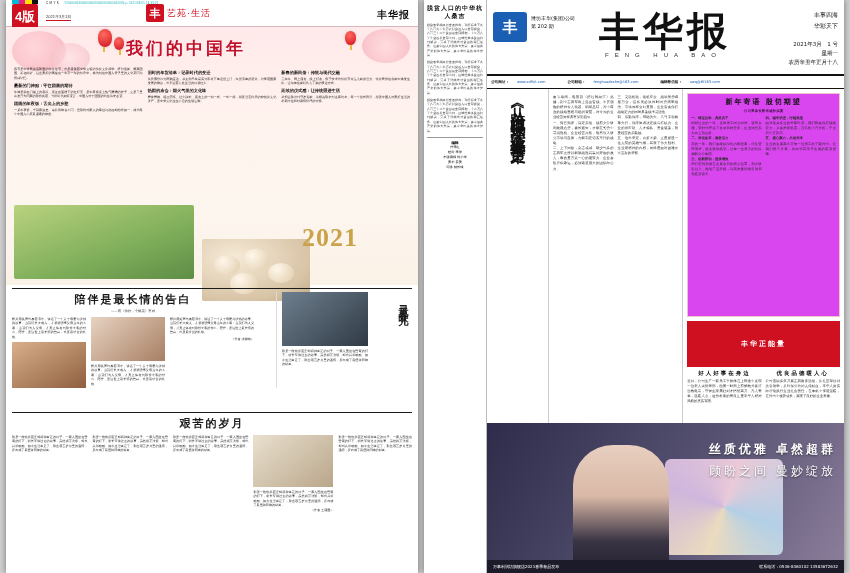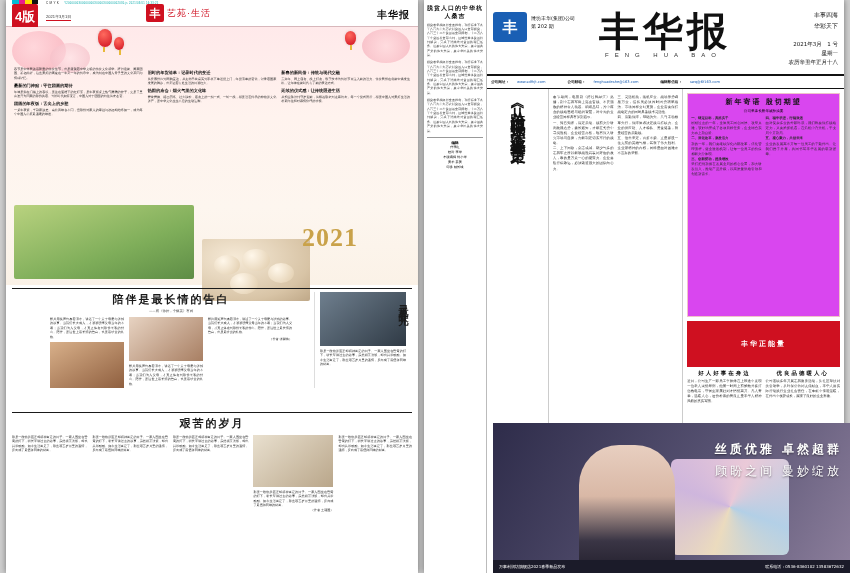--- a/index.html
+++ b/index.html
@@ -72,21 +72,21 @@
   .r-slogan{position:absolute;right:6px;top:10px;font-size:6px;color:#111;line-height:1.8;text-align:right;}
   .r-issue{position:absolute;right:6px;top:40px;font-size:5.5px;color:#111;text-align:right;line-height:1.6;}
   .r-bar{height:12px;border-bottom:1px solid #111;display:flex;align-items:center;font-size:3.6px;color:#111;}
   .r-bar span{padding:0 4px;}
   .r-bar .lbl{color:#111;font-weight:bold;}
   .r-bar .v{color:#1a5fb4;}
 
   .bigv{font-size:15px;font-weight:bold;letter-spacing:3px;color:#111;}
   .pinkbox{background:#d946ef;border:1px solid #f0c3c9;}
   .sec-title{font-size:7px;font-weight:bold;color:#111;letter-spacing:2px;text-align:center;}
-  .ad{position:absolute;left:0;bottom:0;width:357px;height:150px;background:linear-gradient(120deg,#2e2c4a,#575272 55%,#8d7f9c);margin-left:6px;}
+  .ad{position:absolute;left:0;bottom:0;width:357px;height:150px;background:linear-gradient(120deg,#2e2c4a,#575272 55%,#8d7f9c);}
   .ad-head{position:absolute;right:8px;top:18px;color:#fff;font-size:12px;font-weight:bold;letter-spacing:3px;text-shadow:0 1px 2px rgba(0,0,0,.5);}
   .ad-head2{position:absolute;right:8px;top:40px;color:#fff;font-size:12px;font-weight:normal;letter-spacing:3px;text-shadow:0 1px 2px rgba(0,0,0,.5);}
   .ad-foot{position:absolute;left:0;bottom:0;width:357px;height:13px;background:#1b1b29;color:#fff;font-size:4px;
      display:flex;align-items:center;justify-content:space-between;padding:0 6px;box-sizing:border-box;}
   .model{position:absolute;left:86px;bottom:0;width:96px;height:128px;
      background:linear-gradient(180deg,#e8cfc0 0%,#d9b8a6 40%,#3a3545 75%,#221f2c 100%);border-radius:40px 40px 0 0;}
   .scarf{position:absolute;left:178px;bottom:18px;width:118px;height:96px;border-radius:6px;
      background:conic-gradient(from 20deg,#f6d3e0,#b9d9ef,#f7e6c4,#d9bfe6,#f6d3e0);opacity:.92;}
   .redbar{background:#cf1020;color:#fff;font-size:7px;font-weight:bold;text-align:center;letter-spacing:2px;padding:18px 0;}
 </style>
@@ -120,20 +120,21 @@
 
     <div id="l-hero">
 
       <div class="blossom" style="left:6px;top:4px;width:54px;height:40px;background:radial-gradient(circle at 40% 40%,#ffd0d6,#f7a7b4);opacity:.75"></div>
       <div class="blossom" style="left:44px;top:16px;width:40px;height:30px;background:radial-gradient(circle at 50% 50%,#ffe1e5,#f3b9c3);opacity:.7"></div>
       <div class="blossom" style="right:8px;top:2px;width:48px;height:34px;background:radial-gradient(circle at 50% 50%,#ffd6da,#f4aab6);opacity:.7"></div>
       <div class="lantern" style="left:92px;top:2px"></div>
       <div class="lantern" style="left:108px;top:10px;width:10px;height:13px"></div>
       <div class="lantern" style="right:62px;top:4px;width:11px;height:14px"></div>
 
+      <div class="hero-title cn">我们的中国年</div>
 
       <div class="hero-cols">
         <div class="c">
           <div class="tiny cn">春节是中华民族最隆重的传统佳节，也是凝聚着中华文明的传统文化精华。辞旧迎新、阖家团圆、祈福纳祥，这些美好的寓意在一年又一年的传承中，成为刻在中国人骨子里的文化基因与情感记忆。</div>
           <div class="sub-h cn">最新的门神贴：守住团圆的期待</div>
           <div class="tiny cn">年味是贴在门楣上的春联，是挂在屋檐下的红灯笼，是年夜饭桌上热气腾腾的饺子，更是千里奔波只为回家的那份执着。无论时代如何变迁，中国人对于团圆的向往从未改变。</div>
           <div class="sub-h cn">团圆的年夜饭：舌尖上的乡愁</div>
           <div class="tiny cn">一桌年夜饭，半部家族史。南北风味各不同，但那份对家人的牵挂与祝福却始终如一，成为每个中国人心底最温暖的味道。</div>
         </div>
         <div class="c">
@@ -156,21 +157,21 @@
         <div class="egg" style="left:12px;top:16px;width:26px;height:20px"></div>
         <div class="egg" style="left:40px;top:10px;width:28px;height:22px"></div>
         <div class="egg" style="left:66px;top:24px;width:26px;height:20px"></div>
         <div class="egg" style="left:28px;top:34px;width:28px;height:21px"></div>
       </div>
       <div class="y2021">2021</div>
     </div>
 
     <div id="l-mid">
       <div class="hdrline" style="margin-bottom:3px"></div>
-      <div style="display:flex;gap:22px;margin-left:38px;">
+      <div style="display:flex;gap:22px;">
         <div style="width:248px">
           <div class="art-title cn" style="text-align:center">陪伴是最长情的告白</div>
           <div class="art-sub cn" style="text-align:center;margin:2px 0 4px">——观《你好，李焕英》有感</div>
           <div style="display:flex;gap:5px;">
             <div style="width:74px">
               <div class="tiny cn">影片用笑声包裹着泪水，讲述了一个关于母爱与遗憾的故事。当我们长大成人，才渐渐读懂父母当年的不易；当我们为人父母，才真正体会到那份无私的付出。陪伴，是这世上最长情的告白，也是最珍贵的礼物。</div>
               <div class="photo" style="width:74px;height:46px;margin-top:3px;background:linear-gradient(150deg,#d8b08a,#8f5f3f)"></div>
             </div>
             <div style="width:74px">
               <div class="photo" style="width:74px;height:44px;background:linear-gradient(140deg,#e7d3c2,#a87f63)"></div>

